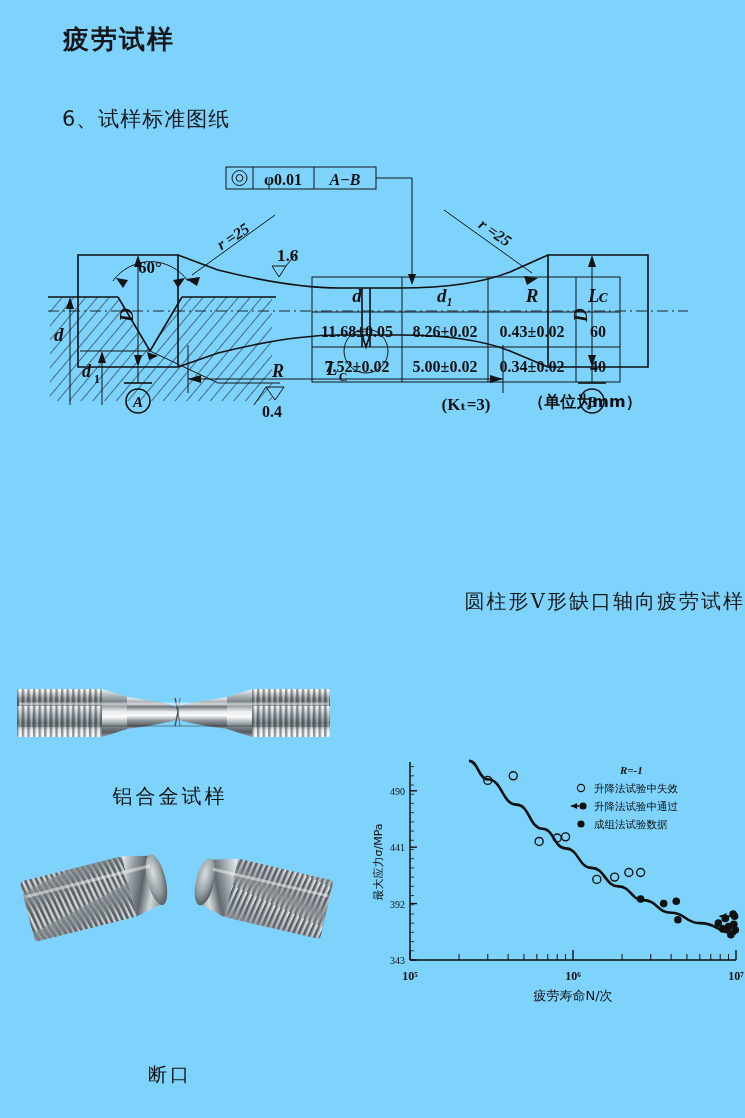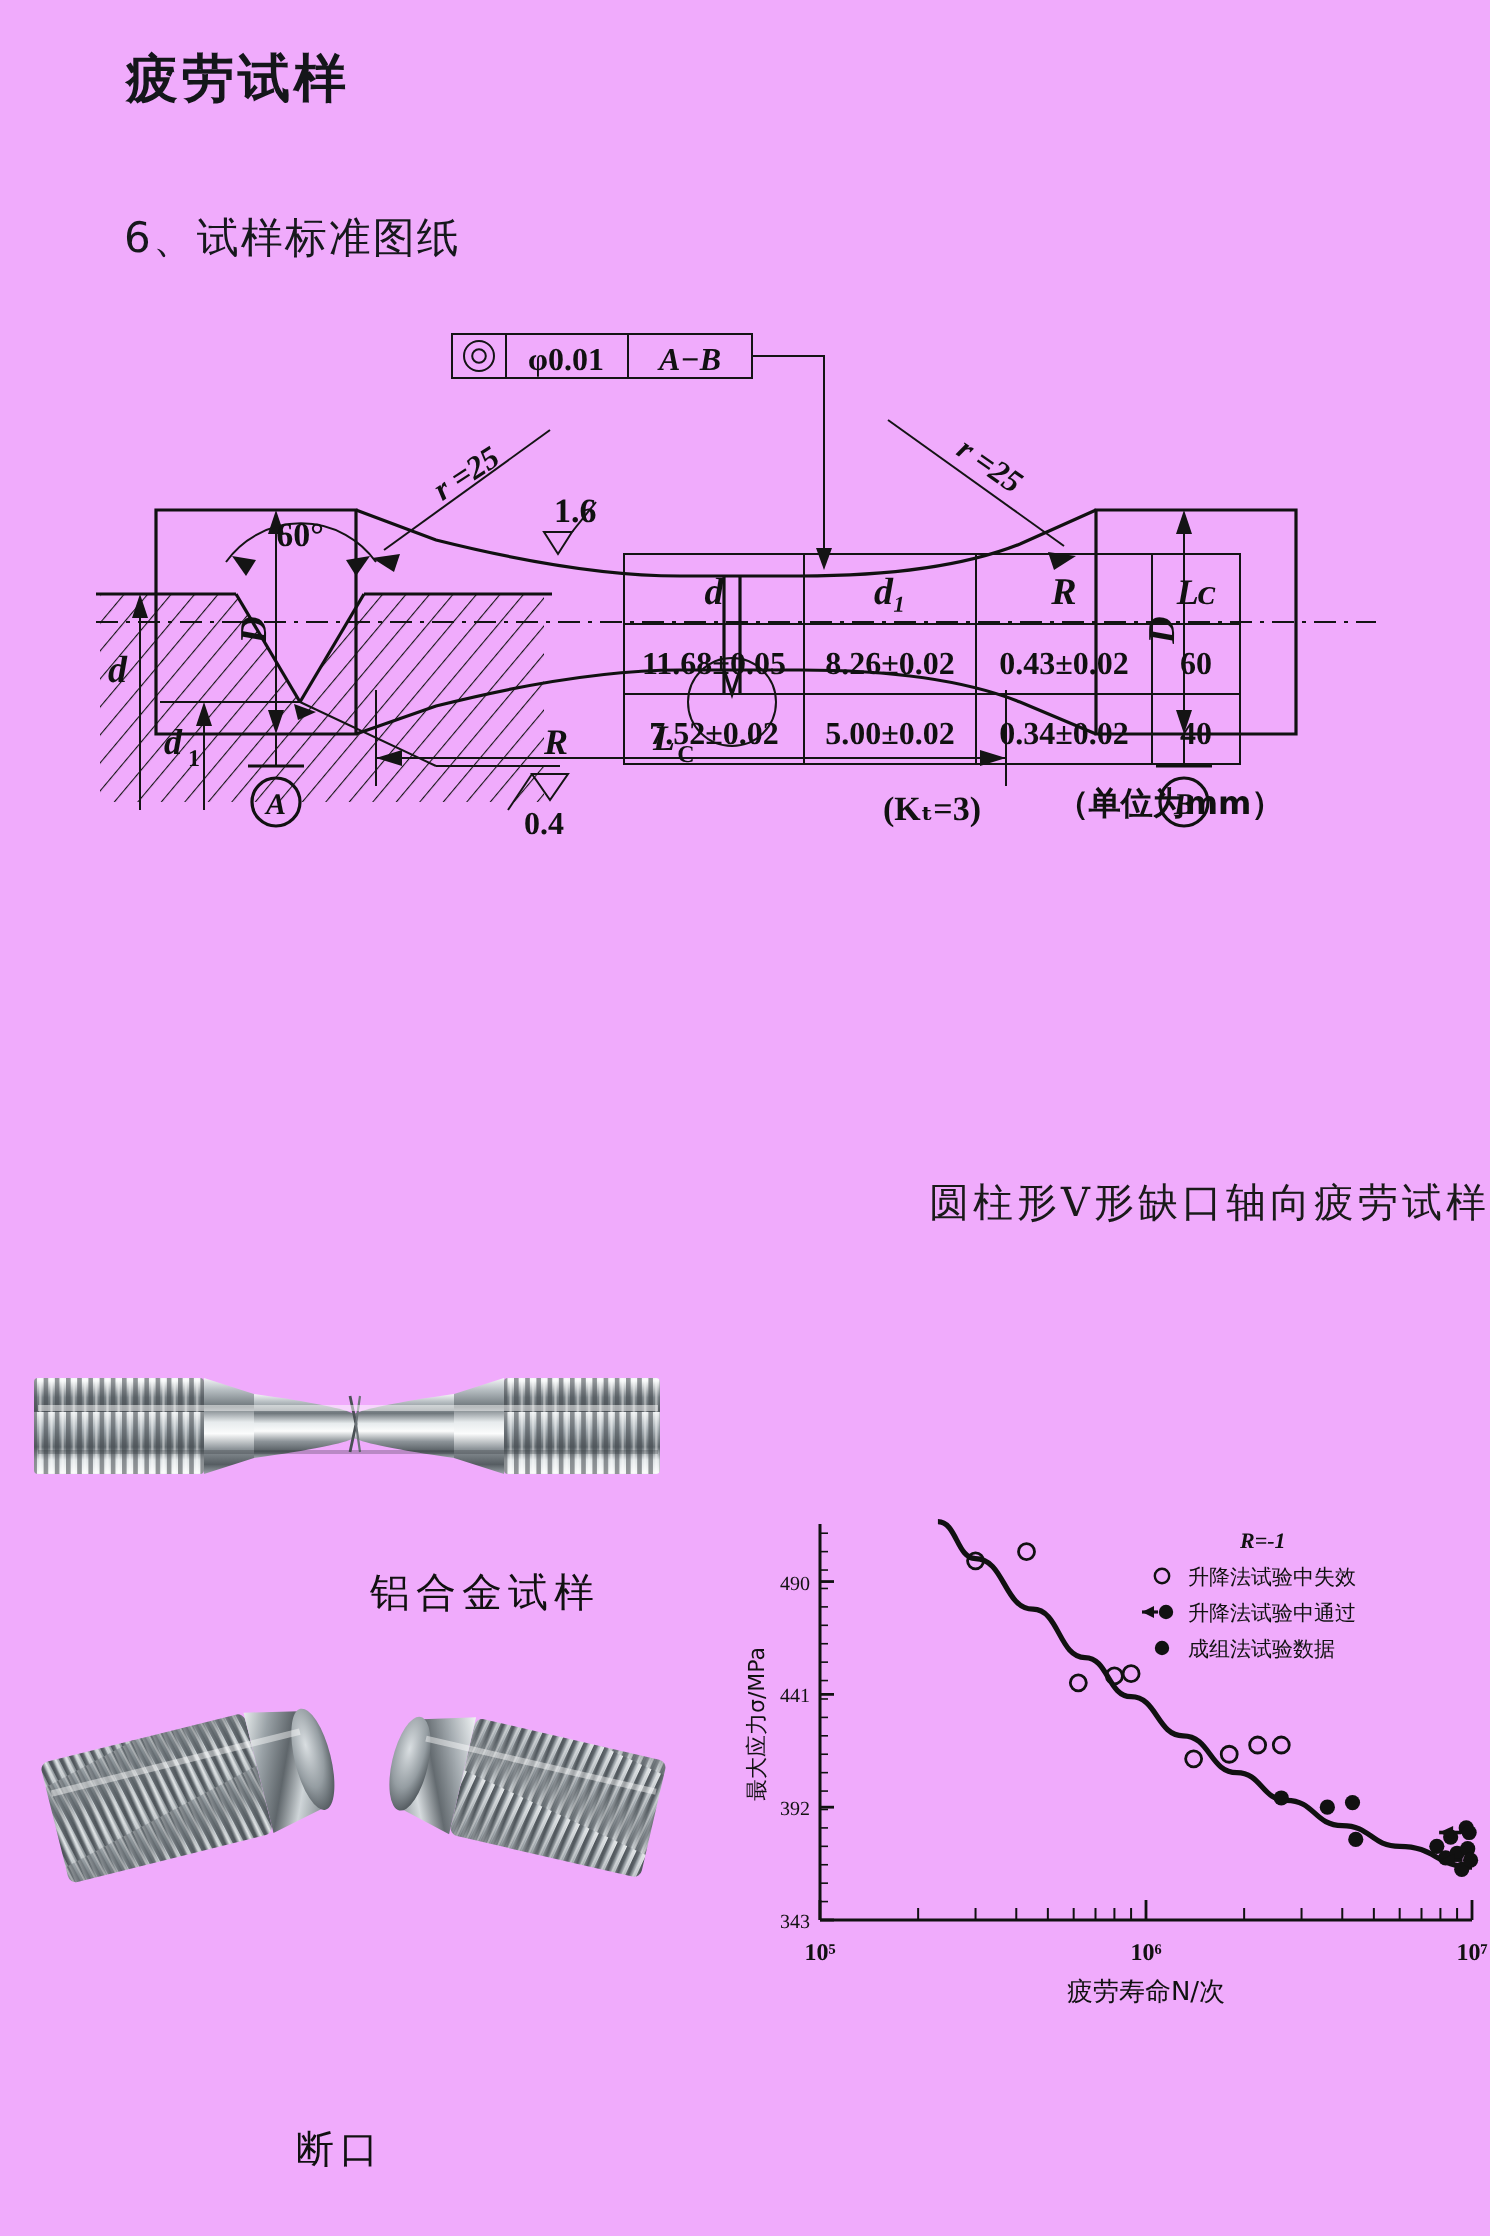--- a/index.html
+++ b/index.html
@@ -1,27 +1,27 @@
 <!DOCTYPE html>
 <html><head>
 <meta charset="utf-8">
 <style>
   html,body{margin:0;padding:0;background:#fff;}
   body{width:745px;height:1118px;position:relative;overflow:hidden;
        font-family:"Liberation Serif","DejaVu Serif",serif;color:#111;}
-  .page{position:absolute;inset:0;background:#f0abfc;}
+  .page{position:absolute;inset:0;background:#7dd3fc;}
   #title{position:absolute;left:63px;top:22px;font-size:26px;font-weight:bold;
          letter-spacing:2px;font-family:"DejaVu Sans","Liberation Sans",sans-serif;color:#14161a;}
   #section1{position:absolute;left:62px;top:105px;font-size:21px;letter-spacing:1px;
             font-family:"DejaVu Sans","Liberation Sans",sans-serif;color:#16181c;}
   #drawing{position:absolute;left:40px;top:155px;width:665px;height:420px;font-weight:bold;}
   #capMain{position:absolute;left:0;right:0;top:588px;text-align:right;font-size:20px;
            letter-spacing:2px;color:#1a1a1a;font-family:"DejaVu Serif","Liberation Serif",serif;margin-left:40px;}
   #photo1{position:absolute;left:5px;top:660px;width:330px;height:105px;}
-  #capAl{position:absolute;left:40px;top:783px;width:260px;text-align:right;font-size:20px;
+  #capAl{position:absolute;left:40px;top:783px;width:260px;text-align:center;font-size:20px;
          letter-spacing:3px;font-family:"DejaVu Serif","Liberation Serif",serif;}
   #photo2{position:absolute;left:8px;top:845px;width:330px;height:195px;}
   #capFrac{position:absolute;left:40px;top:1062px;width:260px;text-align:center;font-size:19px;
            letter-spacing:3px;font-family:Liberation Serif, serif;}
   #chartWrap{position:absolute;left:368px;top:752px;width:375px;height:260px;}
   #capSN{position:absolute;left:430px;top:1062px;width:260px;text-align:center;font-size:19px;
          letter-spacing:2px;font-family:"DejaVu Serif","Liberation Serif",serif;}
   svg{display:block;overflow:visible;}
   text{font-family:"Liberation Serif","DejaVu Serif",serif;fill:#111;}
   .cn{font-family:"DejaVu Sans","Liberation Sans",sans-serif;}

